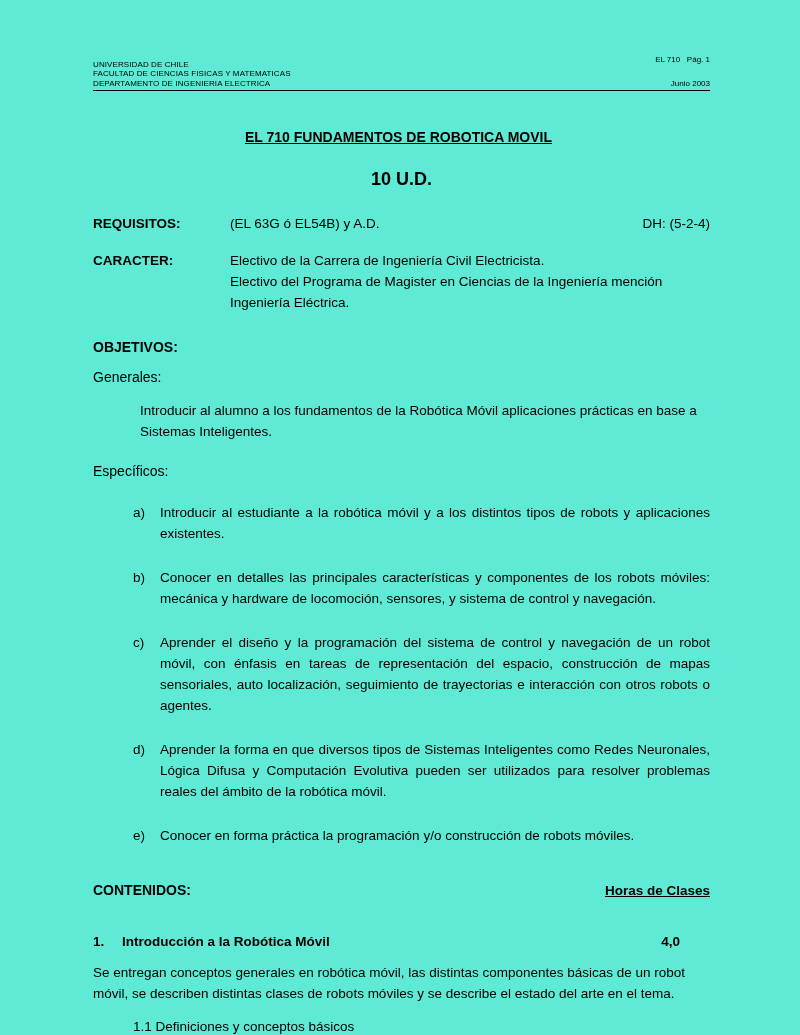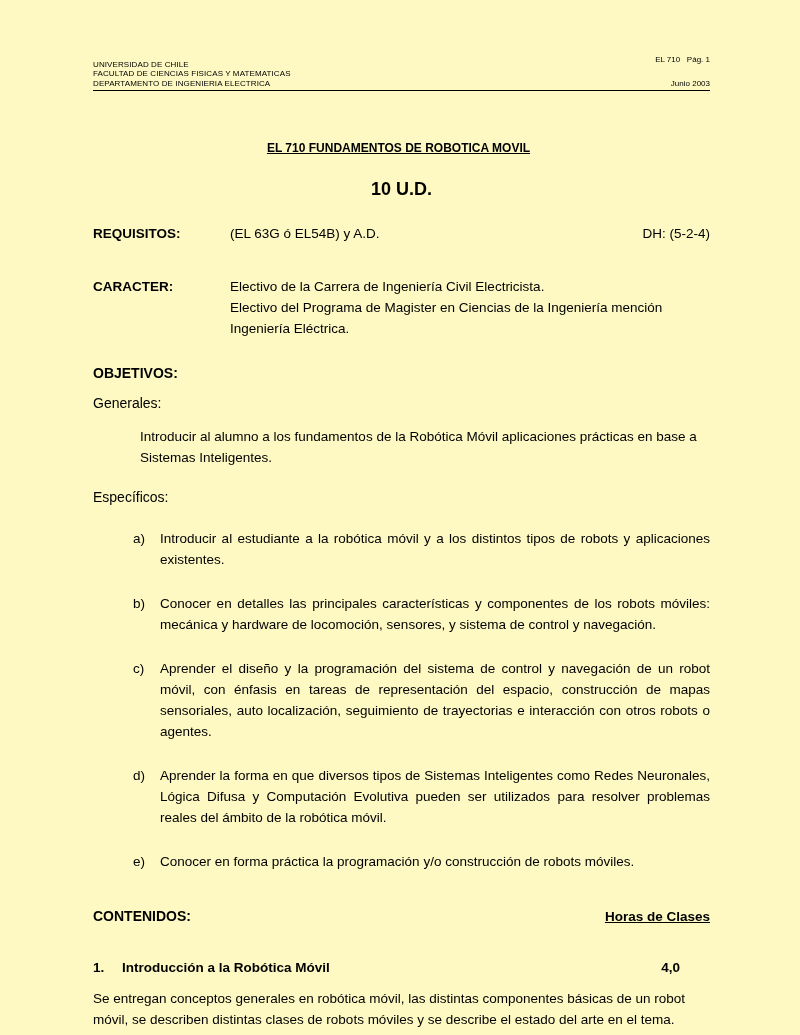--- a/index.html
+++ b/index.html
@@ -2,21 +2,21 @@
 <html><head>
 <meta charset="utf-8">
 <style>
   * { margin: 0; padding: 0; box-sizing: border-box; }
   html, body { background: #ffffff; }
   body { font-family: "Liberation Sans", sans-serif; color: #000; }
   .page {
     position: relative;
     width: 800px;
     height: 1035px;
-    background: #fef9c3;
+    background: #5eead4;
     padding: 55px 90px 40px 93px;
     overflow: hidden;
   }
   
   .letterhead {
     display: flex;
     justify-content: space-between;
     align-items: flex-end;
     border-bottom: 1.5px solid #000;
     padding-bottom: 2px;
@@ -27,23 +27,23 @@
     letter-spacing: 0.1px;
   }
   .letterhead-right {
     text-align: right;
     font-size: 8px;
     line-height: 9.5px;
   }
   .letterhead-right .page-no { white-space: pre; margin-bottom: 14px; text-align: right; }
   
   .doc-title {
-    margin-top: 50px;
+    margin-top: 38px;
     text-align: center;
-    font-size: 12px;
+    font-size: 14px;
     font-weight: bold;
   }
   .doc-title span { text-decoration: underline; padding-right: 6px; }
   .doc-subtitle {
     margin-top: 24px;
     text-align: center;
     font-size: 18px;
     font-weight: bold;
   }
   
@@ -53,21 +53,21 @@
     line-height: 21px;
   }
   .label-row .label {
     width: 137px;
     flex: 0 0 137px;
     font-weight: bold;
   }
   .label-row .value { flex: 1; }
   .row-requisitos { margin-top: 23px; }
   .row-requisitos .dh { white-space: nowrap; }
-  .row-caracter { margin-top: 32px; }
+  .row-caracter { margin-top: 16px; }
   
   .section-heading {
     font-size: 14px;
     font-weight: bold;
   }
   .sub-heading {
     font-size: 14px;
     font-weight: normal;
   }
   .h-objetivos { margin-top: 26px; }

